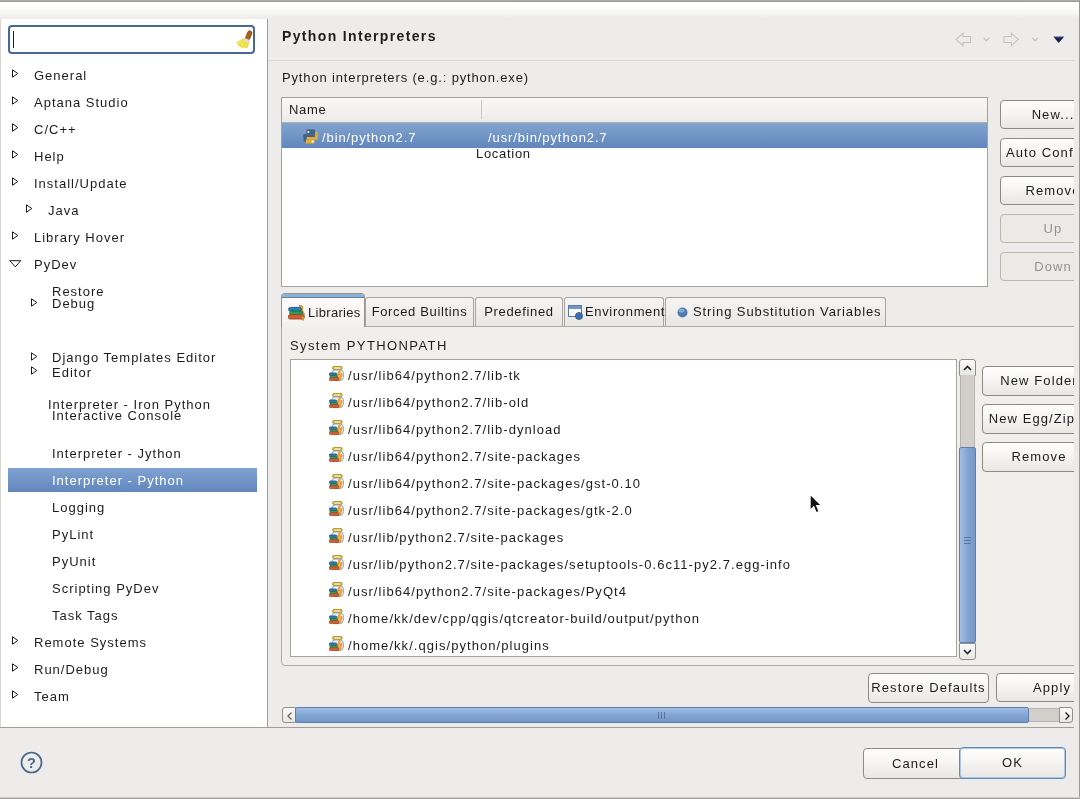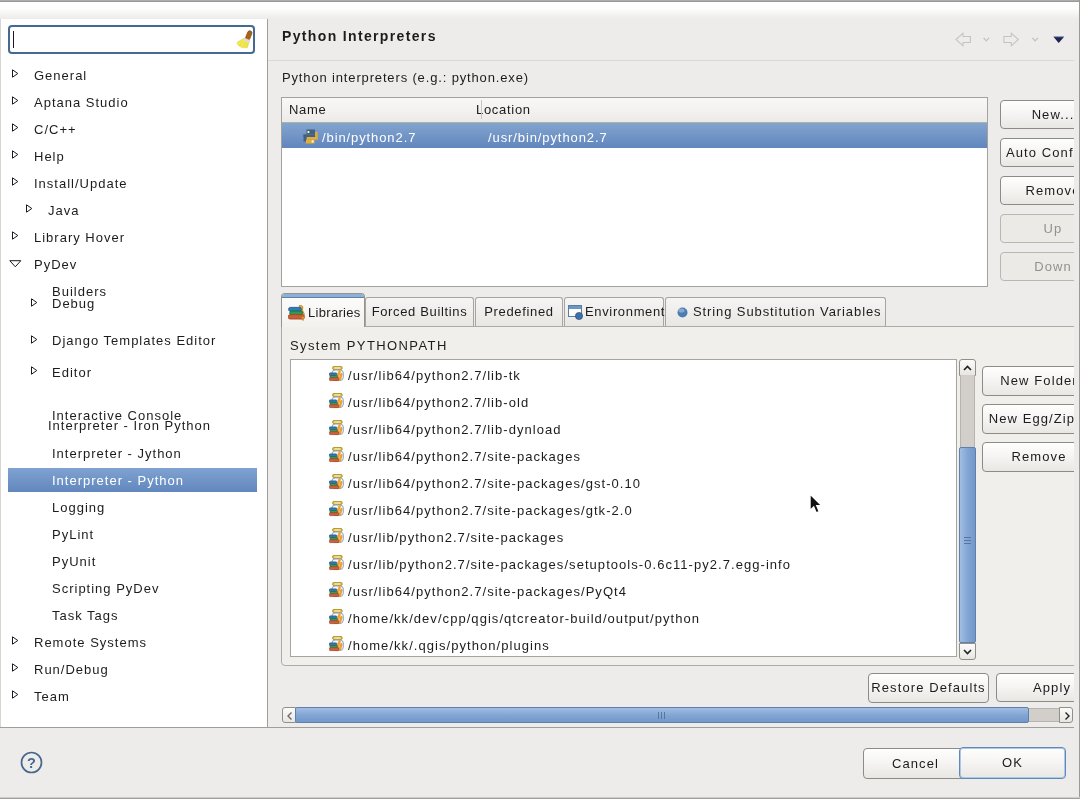--- a/index.html
+++ b/index.html
@@ -97,32 +97,32 @@
         </svg>Install/Update</div>
   <div class="trow tw0" style="top:196.5px;margin-left:14px;"><svg class="arr" style="left:12px" width="7" height="9">
           <path d="M 0.5 0.8 L 0.5 8.2 L 5.8 4.5 Z" fill="none" stroke="#1a1a1a" stroke-width="1"></path>
         </svg>Java</div>
   <div class="trow tw0" style="top:223.5px;"><svg class="arr" style="left:12px" width="7" height="9">
           <path d="M 0.5 0.8 L 0.5 8.2 L 5.8 4.5 Z" fill="none" stroke="#1a1a1a" stroke-width="1"></path>
         </svg>Library Hover</div>
   <div class="trow tw0" style="top:250.5px;"><svg class="arr" style="left:9px;top:9px" width="13" height="8">
           <path d="M 0.8 0.7 L 11.8 0.7 L 6.3 6.8 Z" fill="none" stroke="#1a1a1a" stroke-width="1"></path>
         </svg>PyDev</div>
-  <div class="trow tw1" style="top:277.5px;">Builders</div>
+  <div class="trow tw1" style="top:277.5px;">Restore</div>
   <div class="trow tw1" style="top:290px;"><svg class="arr" style="left:31px" width="7" height="9">
           <path d="M 0.5 0.8 L 0.5 8.2 L 5.8 4.5 Z" fill="none" stroke="#1a1a1a" stroke-width="1"></path>
         </svg>Debug</div>
-  <div class="trow tw1" style="top:327px;"><svg class="arr" style="left:31px" width="7" height="9">
+  <div class="trow tw1" style="top:344px;"><svg class="arr" style="left:31px" width="7" height="9">
           <path d="M 0.5 0.8 L 0.5 8.2 L 5.8 4.5 Z" fill="none" stroke="#1a1a1a" stroke-width="1"></path>
         </svg>Django Templates Editor</div>
   <div class="trow tw1" style="top:358.5px;"><svg class="arr" style="left:31px" width="7" height="9">
           <path d="M 0.5 0.8 L 0.5 8.2 L 5.8 4.5 Z" fill="none" stroke="#1a1a1a" stroke-width="1"></path>
         </svg>Editor</div>
   <div class="trow tw1" style="top:402px;">Interactive Console</div>
-  <div class="trow tw1" style="top:412px;padding-left:48px;">Interpreter - Iron Python</div>
+  <div class="trow tw1" style="top:391px;padding-left:48px;">Interpreter - Iron Python</div>
   <div class="trow tw1" style="top:439.5px;">Interpreter - Jython</div>
   <div class="trow tw1" style="top:466.5px;color:#fff;">Interpreter - Python</div>
   <div class="trow tw1" style="top:493.5px;">Logging</div>
   <div class="trow tw1" style="top:520.5px;">PyLint</div>
   <div class="trow tw1" style="top:547.5px;">PyUnit</div>
   <div class="trow tw1" style="top:574.5px;">Scripting PyDev</div>
   <div class="trow tw1" style="top:601.5px;">Task Tags</div>
   <div class="trow tw0" style="top:628.5px;"><svg class="arr" style="left:12px" width="7" height="9">
           <path d="M 0.5 0.8 L 0.5 8.2 L 5.8 4.5 Z" fill="none" stroke="#1a1a1a" stroke-width="1"></path>
         </svg>Remote Systems</div>
@@ -143,21 +143,21 @@
     <path d="M 33.6 9.9 L 36.3 12.9 L 39 9.9" fill="none" stroke="#c2bfbb" stroke-width="1.2"></path>
     <path d="M 68.3 11.5 L 61.3 5.2 L 61.3 8.5 L 53.9 8.5 L 53.9 14.5 L 61.3 14.5 L 61.3 17.8 Z" fill="none" stroke="#c6c3bf" stroke-width="1.1"></path>
     <path d="M 82.4 9.9 L 85.1 12.9 L 87.8 9.9" fill="none" stroke="#c2bfbb" stroke-width="1.2"></path>
     <path d="M 103.6 9 L 113.9 9 L 108.7 14.9 Z" fill="#1e234f"></path>
     <path d="M 103.6 8.6 L 113.9 8.6" stroke="#8d9ec5" stroke-width="1.2"></path>
   </svg>
 
   <div class="abs" id="tbl">
     <div id="tblhead">
       <div class="thtxt" style="left:7px;">Name</div>
-      <div class="thtxt" style="left:194px;">Location</div>
+      <div class="thtxt" style="left:194px;margin-top:44px;">Location</div>
       <div id="thdiv"></div>
     </div>
     <div id="tblsel">
       <svg style="position:absolute;left:21px;top:6px" width="15" height="15" viewBox="0 0 15 15">
         <rect x="3.5" y="0.5" width="8.5" height="5" fill="#45617d"></rect>
         <rect x="0.5" y="5.5" width="11.5" height="2.5" fill="#45617d"></rect>
         <rect x="0.5" y="5.5" width="3" height="7" fill="#45617d"></rect>
         <rect x="12.2" y="3" width="2.4" height="7.5" fill="#e3ae35"></rect>
         <rect x="4" y="8" width="10.6" height="2.5" fill="#e3ae35"></rect>
         <rect x="3" y="10.5" width="8.5" height="4" fill="#e3ae35"></rect>

